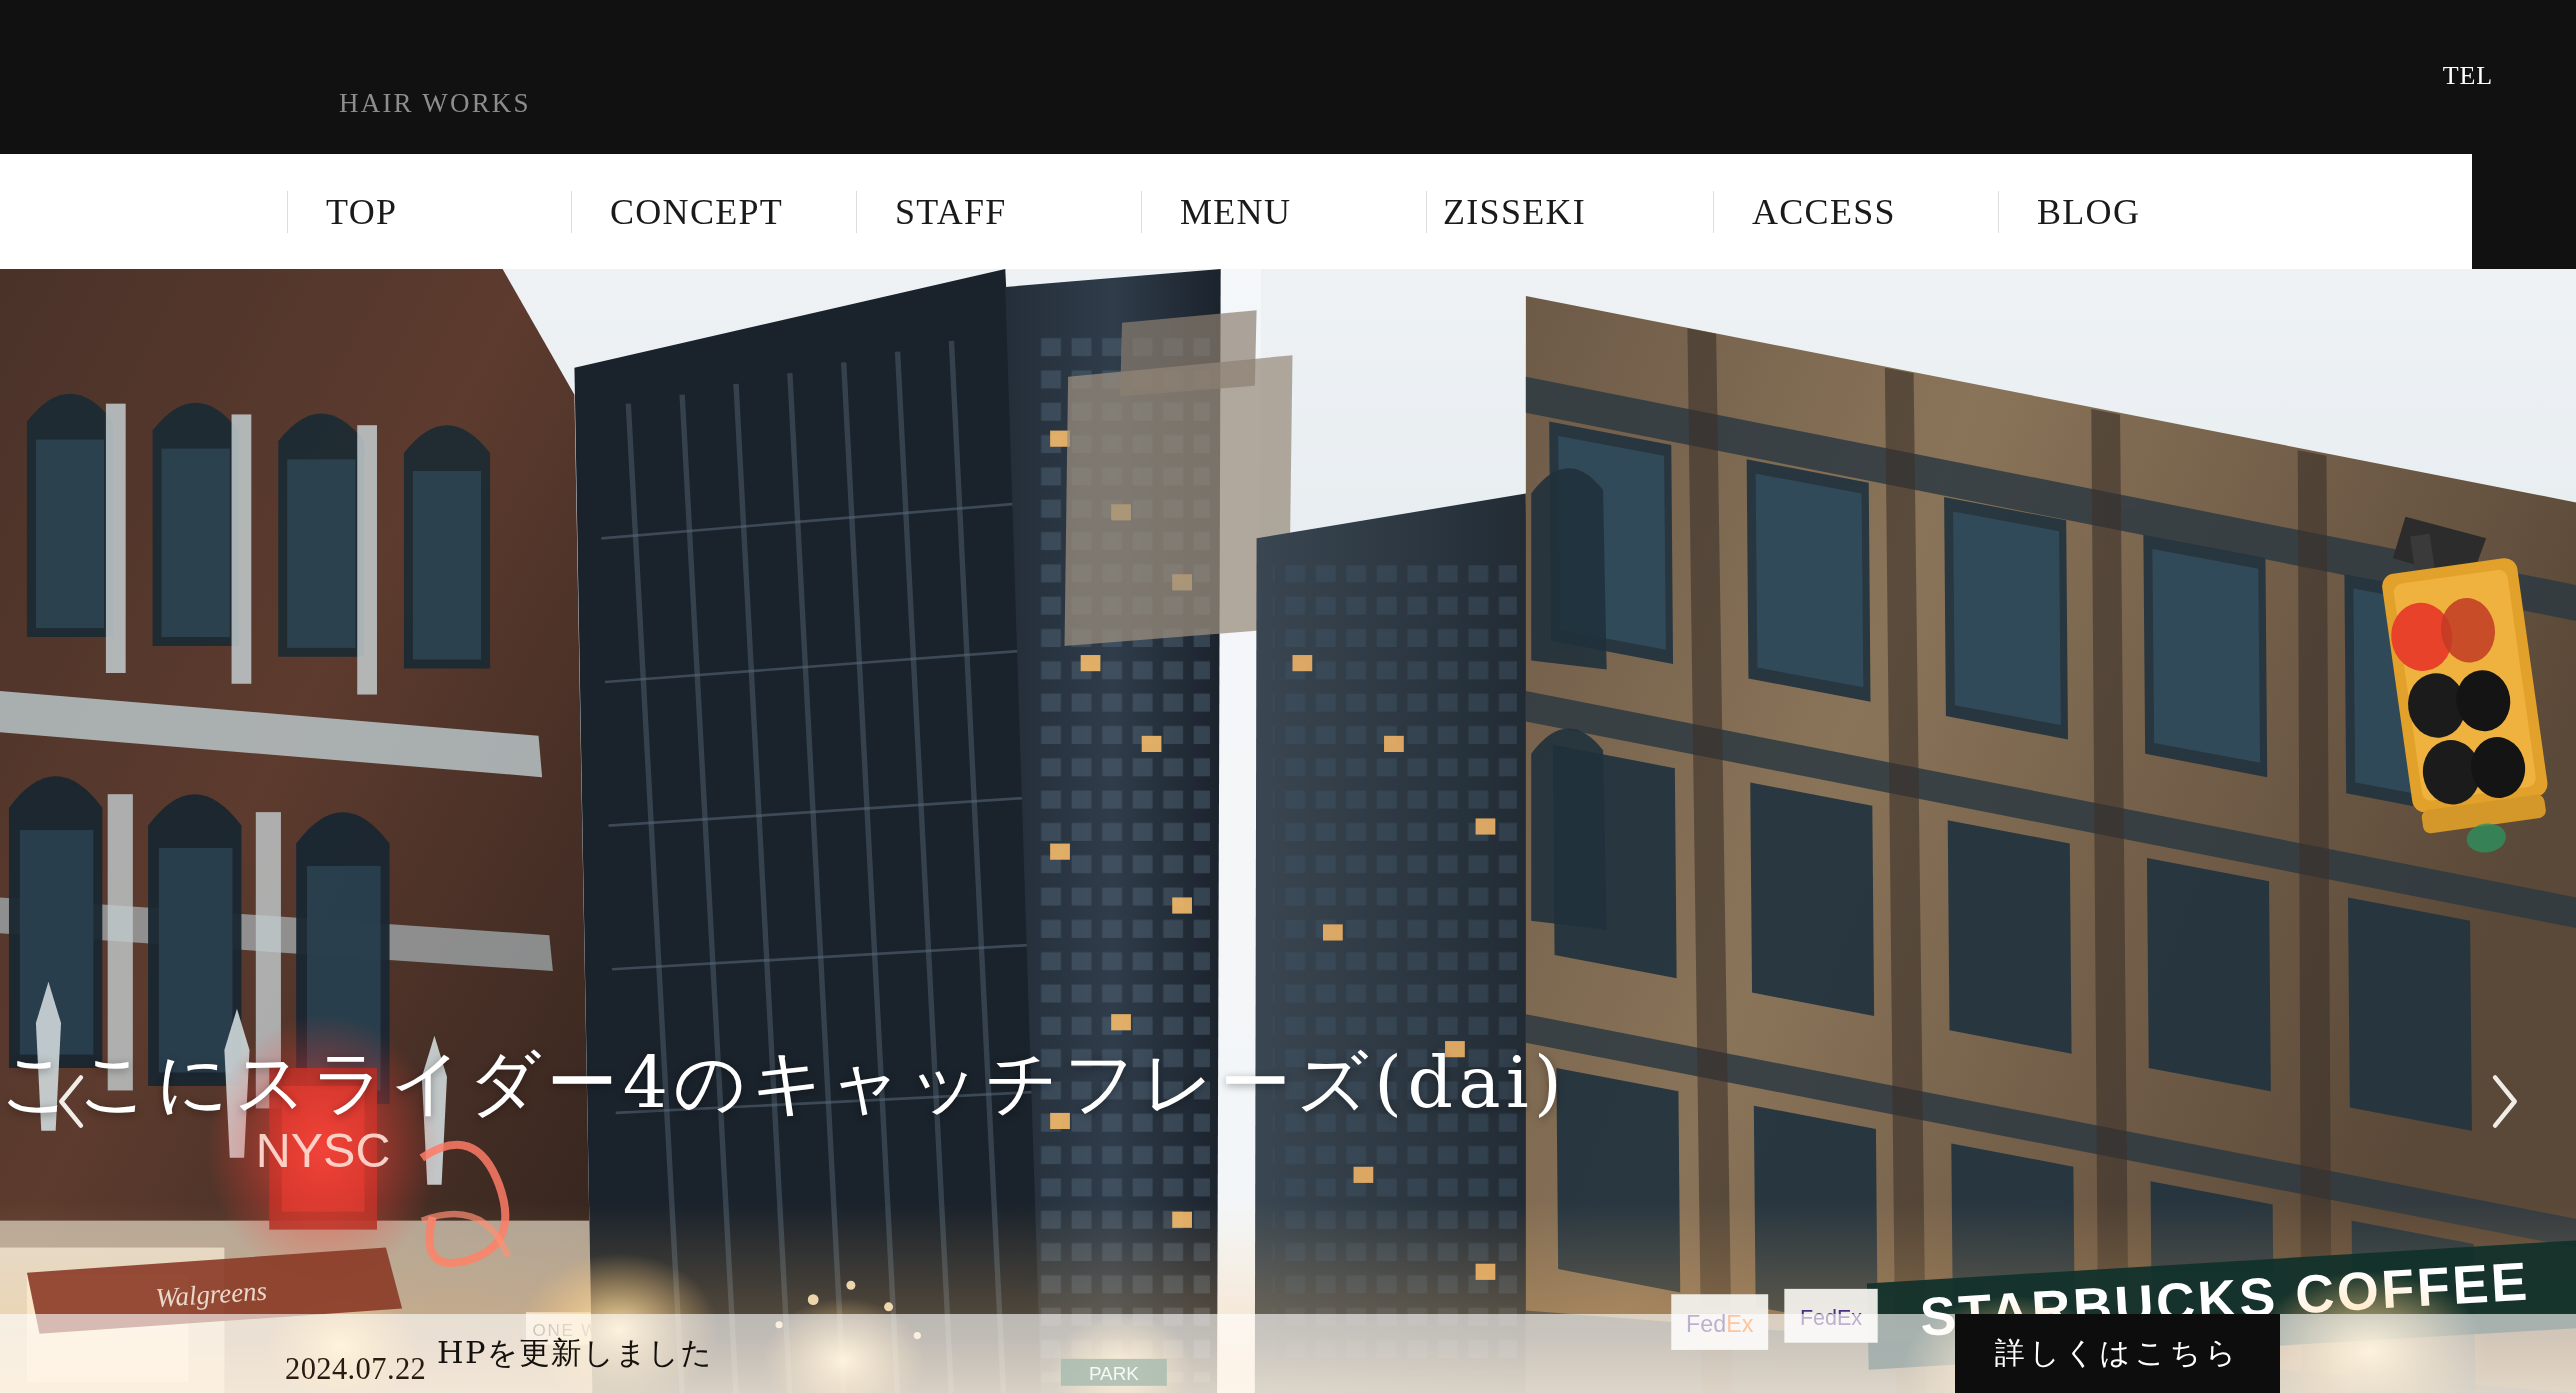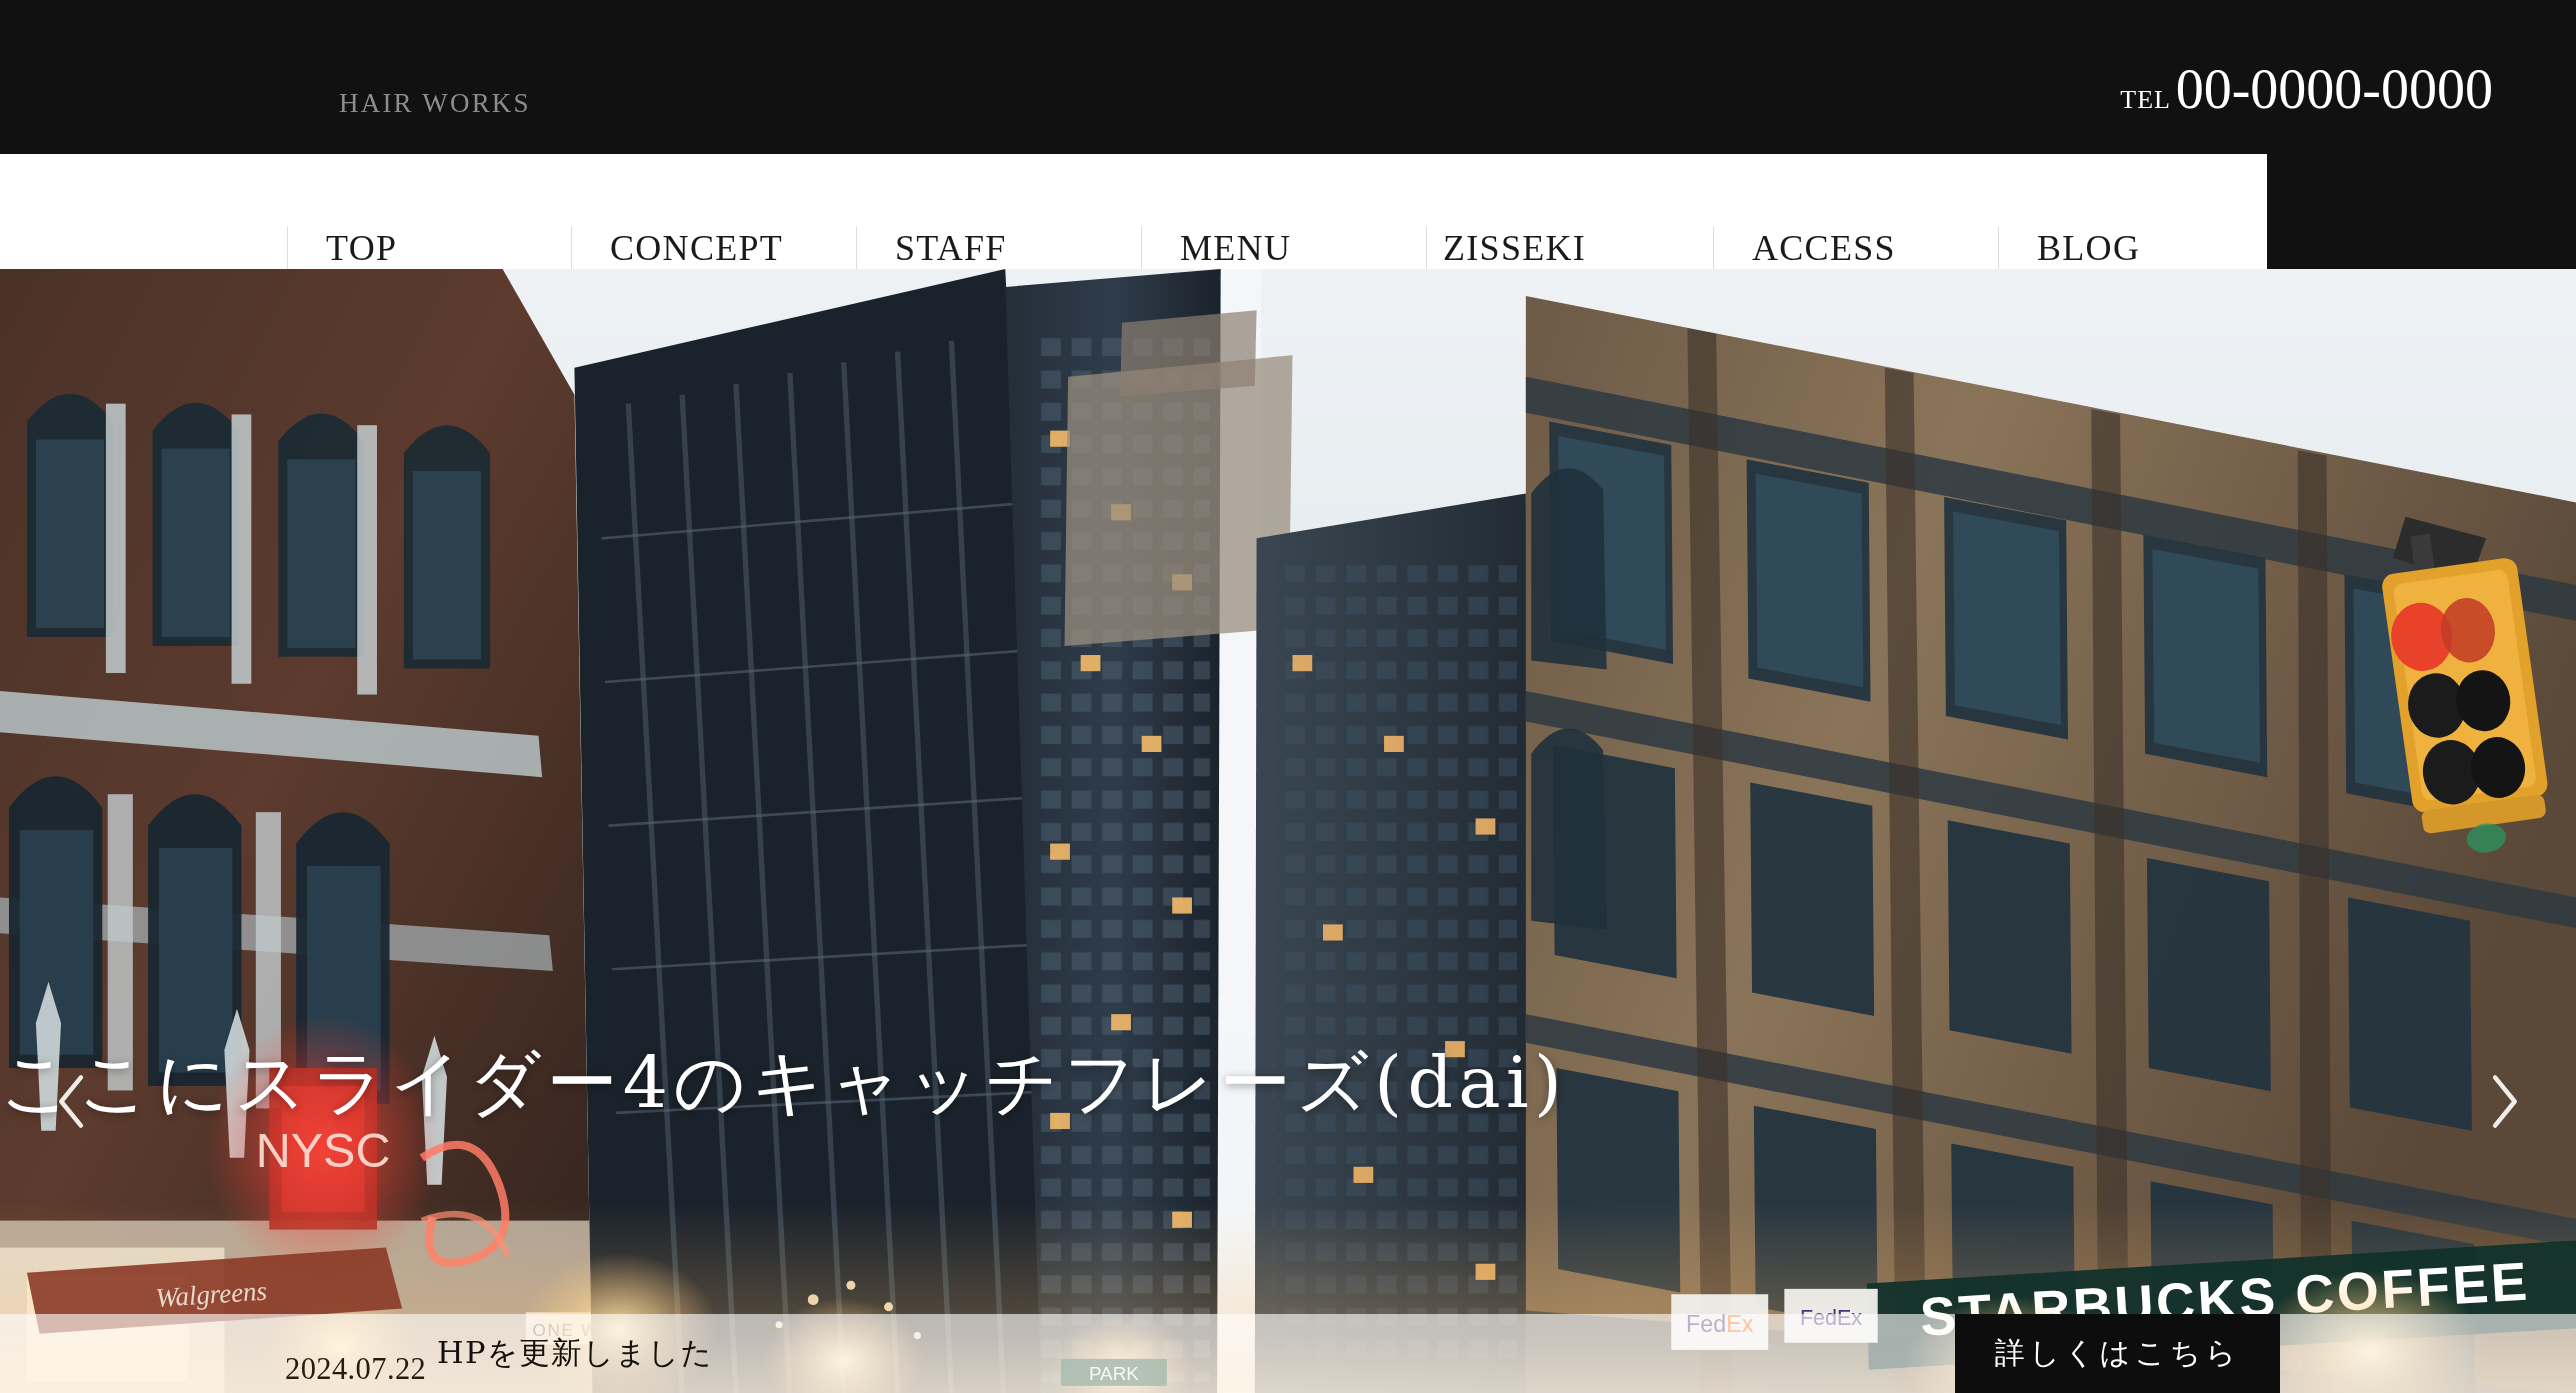--- a/index.html
+++ b/index.html
@@ -62,25 +62,25 @@
     font-size: 56px;
     letter-spacing: 0px;
     color: #ffffff;
     line-height: 1;
   }
 
   
   .nav {
     position: absolute;
     top: 154px; left: 0;
-    width: 2267px;
+    width: 2472px;
     height: 115px;
     background: #ffffff;
     display: flex;
-    align-items: flex-end;
+    align-items: center;
     z-index: 40;
   }
   .nav-spacer-left  { width: 287px; flex: 0 0 287px; }
   .nav-spacer-right { flex: 1 1 auto; border-left: 1.8px solid #dcdcdc; }
 
   .nav-item {
     flex: 0 0 auto;
     border-left: 1.8px solid #dcdcdc;
     display: flex;
     align-items: center;
@@ -205,21 +205,20 @@
 </head>
 <body>
 
 <div class="page">
 
   <div class="header">
     <div class="logo">HAIR WORKS</div>
 
     <div class="tel-block">
       <span class="tel-label">TEL</span>
-      <span class="tel-number">00-0000-0000</span>
     </div>
   </div>
 
   <nav class="nav">
     <div class="nav-spacer-left"></div>
 
     <div class="nav-item w-top">
         <span>TOP</span>
       </div>
     <div class="nav-item w-concept">

